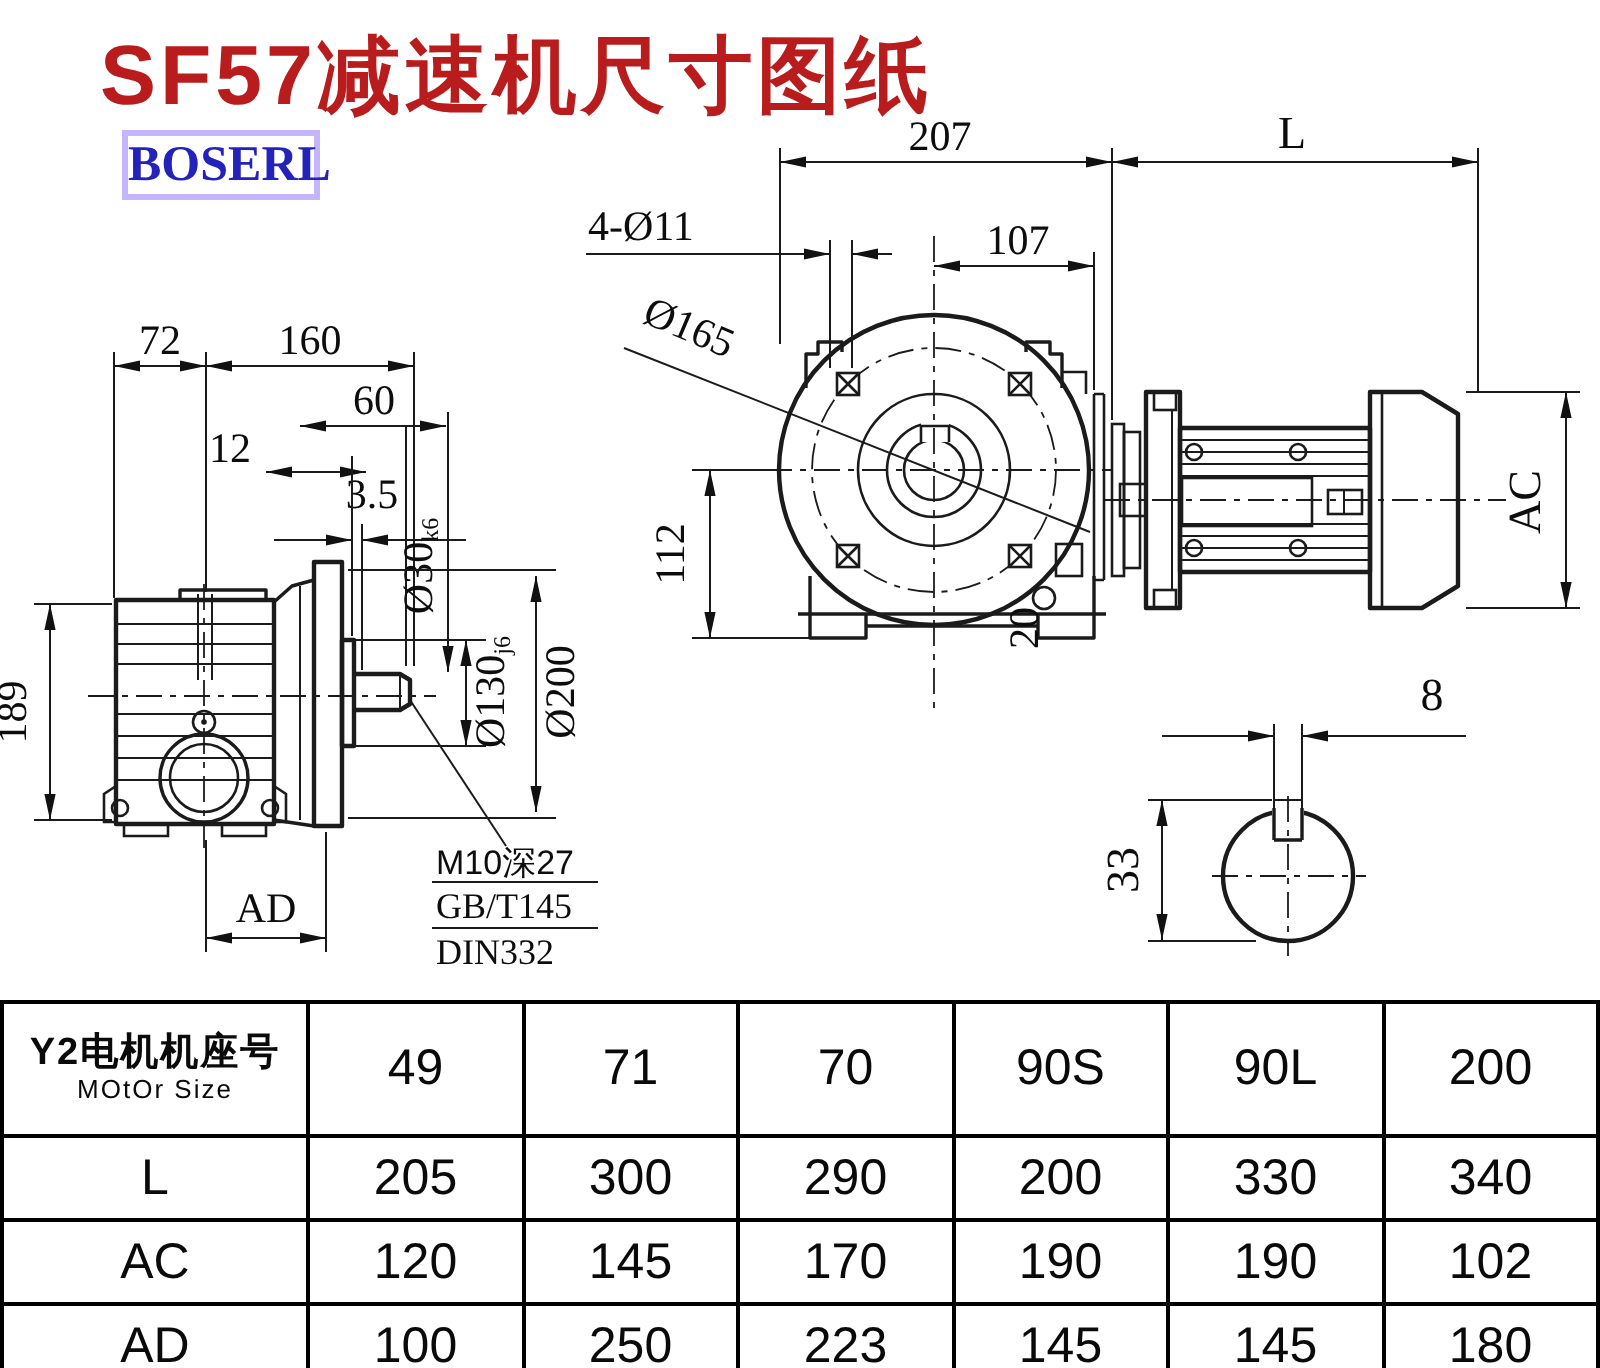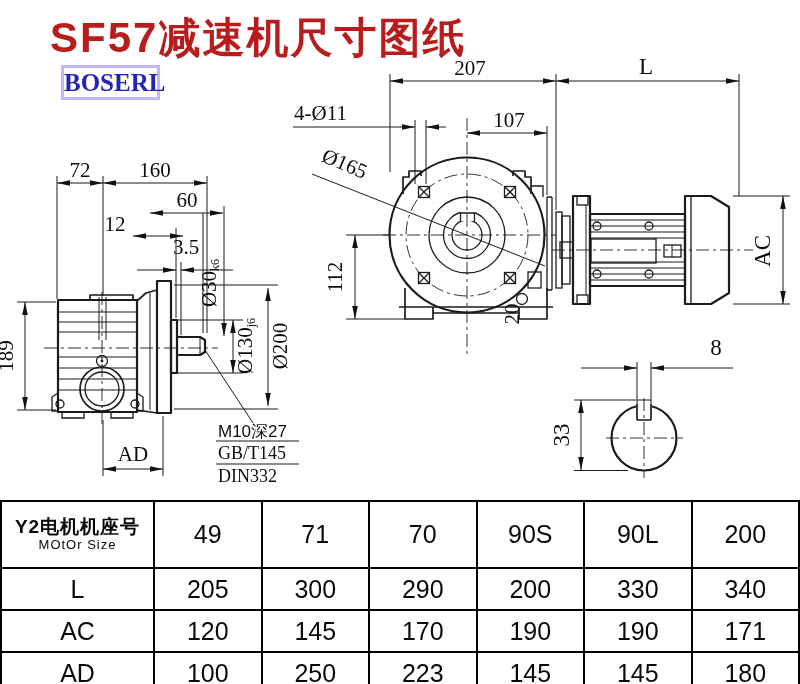--- a/index.html
+++ b/index.html
@@ -277,21 +277,21 @@
     <td>330</td>
     <td>340</td>
   </tr>
   <tr style="height:42px">
     <td>AC</td>
     <td>120</td>
     <td>145</td>
     <td>170</td>
     <td>190</td>
     <td>190</td>
-    <td>171</td>
+    <td>102</td>
   </tr>
   <tr style="height:43px">
     <td>AD</td>
     <td>100</td>
     <td>250</td>
     <td>223</td>
     <td>145</td>
     <td>145</td>
     <td>180</td>
   </tr>

